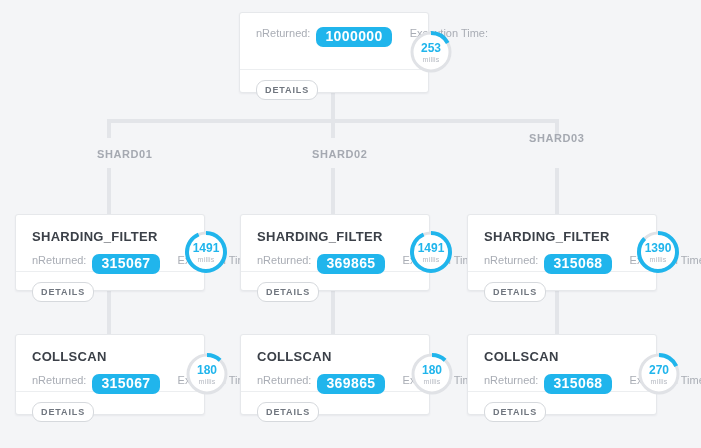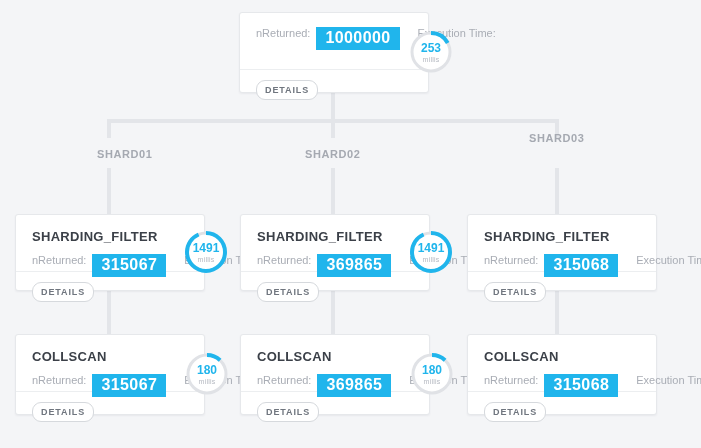--- a/index.html
+++ b/index.html
@@ -58,24 +58,24 @@
     align-items:flex-start;
     font-size:11px;
     color:#a9adb5;
     white-space:nowrap;
   }
   .stat-label { margin-right:6px; }
   .badge {
     display:inline-block;
     background:#20b5ec;
     color:#ffffff;
-    font-size:16px;
+    font-size:14px;
     font-weight:bold;
     letter-spacing:0.4px;
-    border-radius:0;
+    border-radius:7px;
     padding:2px 9px 3px 9px;
     line-height:1.1;
   }
   .stat-gap { flex:1 1 auto; min-width:18px; }
   .exec-label { margin-right:4px; }
 
   
   .gauge {
     position:absolute;
     width:46px; height:46px;
@@ -137,21 +137,21 @@
 
   <div class="conn conn-v" style="left:107px; top:168px; height:46px;"></div>
   <div class="conn conn-v" style="left:331px; top:168px; height:46px;"></div>
   <div class="conn conn-v" style="left:555px; top:168px; height:46px;"></div>
 
   <div class="conn conn-v" style="left:107px; top:290px; height:44px;"></div>
   <div class="conn conn-v" style="left:331px; top:290px; height:44px;"></div>
   <div class="conn conn-v" style="left:555px; top:290px; height:44px;"></div>
 
   <div class="shard-label" style="left:81px; top:148px;margin-left:16px;">SHARD01</div>
-  <div class="shard-label" style="left:305px; top:148px;">SHARD02</div>
+  <div class="shard-label" style="left:312px; top:148px;">SHARD02</div>
   <div class="shard-label" style="left:529px; top:132px;">SHARD03</div>
 
   <div class="node" style="left:239px; top:12px; width:190px; height:81px;">
     <div class="node-body">
       <div class="node-stats">
         <span class="stat-label">nReturned:</span>
         <span class="badge">1000000</span>
         <span class="stat-gap"></span>
         <span class="exec-label">Execution Time:</span>
       </div>
@@ -223,20 +223,30 @@
 
   <div class="node" style="left:467px; top:214px; width:190px; height:77px;">
     <div class="node-body">
       <div class="node-title">SHARDING_FILTER</div>
       <div class="node-stats">
         <span class="stat-label">nReturned:</span>
         <span class="badge">315068</span>
         <span class="stat-gap"></span>
         <span class="exec-label">Execution Time:</span>
       </div>
+      <div class="gauge" style="left:167px; top:14px;">
+        <svg viewBox="0 0 46 46">
+          <circle cx="23" cy="23" r="19" fill="#ffffff" stroke="#e0e2e6" stroke-width="3"></circle>
+          <circle class="gauge-arc" cx="23" cy="23" r="19" fill="none" stroke="#20b5ec" stroke-width="4" stroke-linecap="butt" transform="rotate(-90 23 23)" stroke-dasharray="103.86105312767856 16.51946770873358"></circle>
+        </svg>
+        <div class="gauge-text">
+          <span class="gauge-value">1390</span>
+          <span class="gauge-unit">millis</span>
+        </div>
+      </div>
     </div>
     <div class="node-footer">
       <span class="details-btn">DETAILS</span>
     </div>
   </div>
 
   <div class="node" style="left:15px; top:334px; width:190px; height:81px;">
     <div class="node-body">
       <div class="node-title">COLLSCAN</div>
       <div class="node-stats">
@@ -288,19 +298,29 @@
 
   <div class="node" style="left:467px; top:334px; width:190px; height:81px;">
     <div class="node-body">
       <div class="node-title">COLLSCAN</div>
       <div class="node-stats">
         <span class="stat-label">nReturned:</span>
         <span class="badge">315068</span>
         <span class="stat-gap"></span>
         <span class="exec-label">Execution Time:</span>
       </div>
+      <div class="gauge" style="left:168px; top:16px;">
+        <svg viewBox="0 0 46 46">
+          <circle cx="23" cy="23" r="19" fill="#ffffff" stroke="#e0e2e6" stroke-width="3"></circle>
+          <circle class="gauge-arc" cx="23" cy="23" r="19" fill="none" stroke="#20b5ec" stroke-width="4" stroke-linecap="butt" transform="rotate(-90 23 23)" stroke-dasharray="21.488493750554184 98.89202708585796"></circle>
+        </svg>
+        <div class="gauge-text">
+          <span class="gauge-value">270</span>
+          <span class="gauge-unit">millis</span>
+        </div>
+      </div>
     </div>
     <div class="node-footer">
       <span class="details-btn">DETAILS</span>
     </div>
   </div>
 
 </div>
 
 </body></html>

